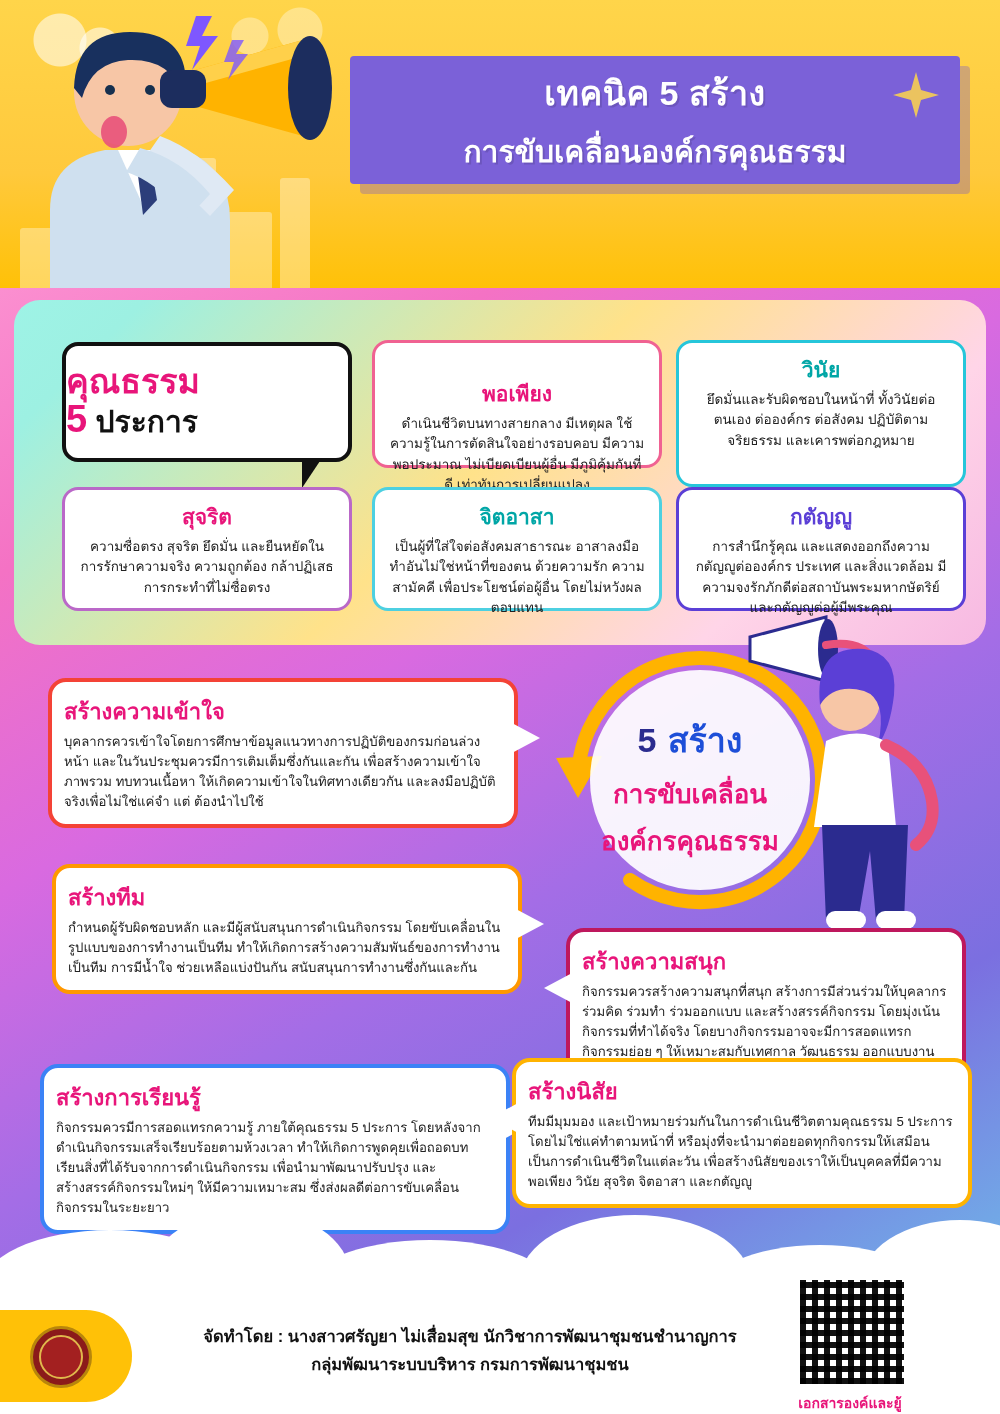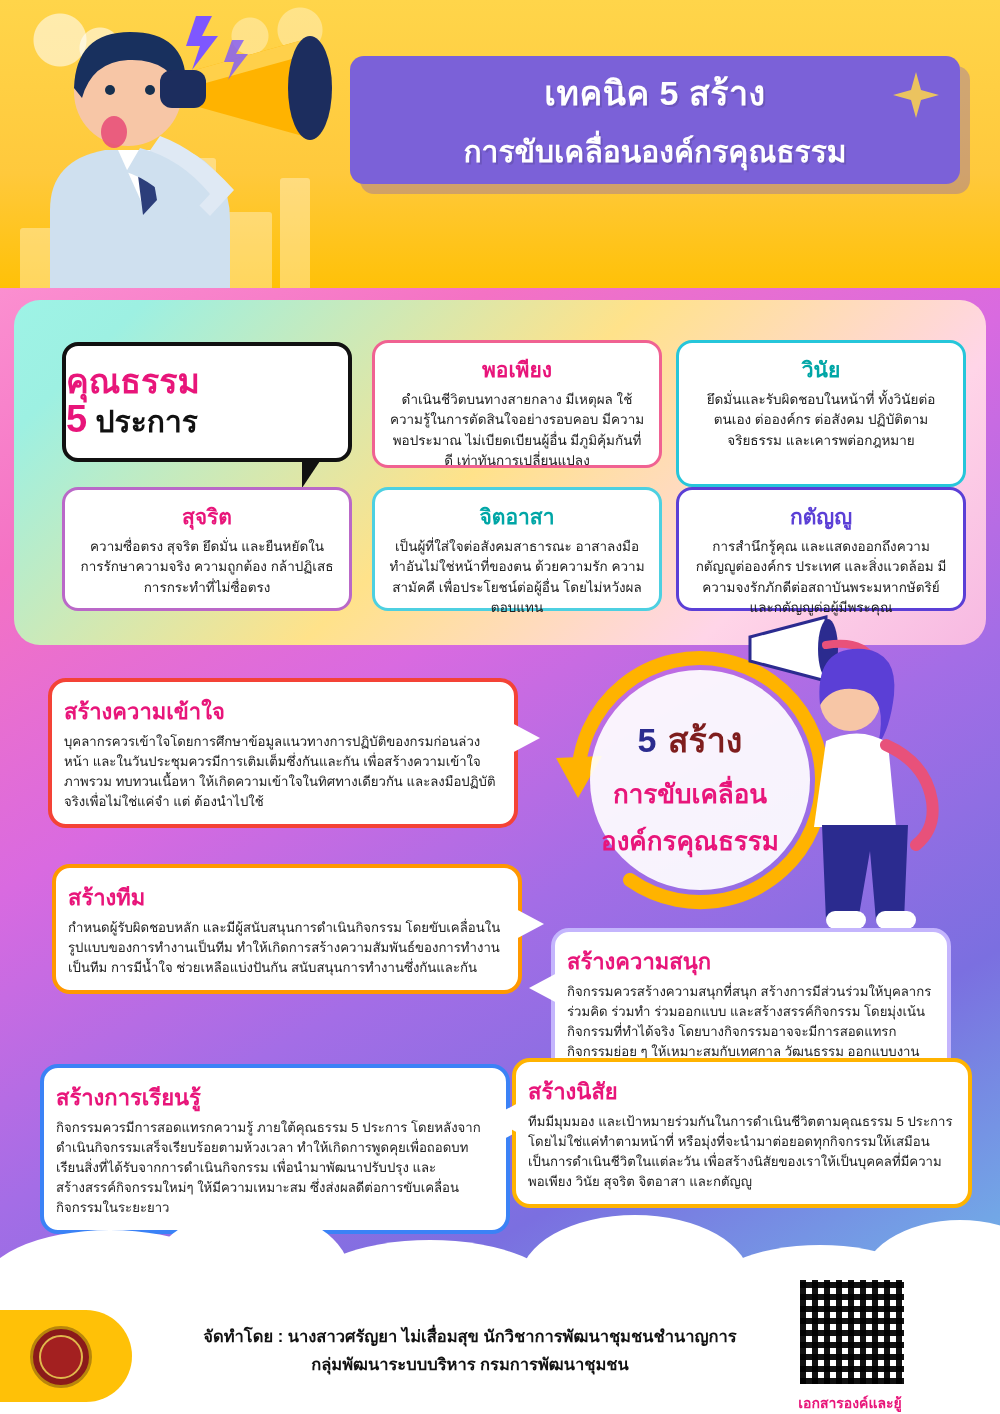--- a/index.html
+++ b/index.html
@@ -33,21 +33,21 @@
   .hdr-buildings {
     position: absolute; left: 0; bottom: 0; width: 360px; height: 150px;
   }
   .hdr-buildings i {
     position: absolute; bottom: 0; background: rgba(255,255,255,.35);
     border-radius: 3px 3px 0 0;
   }
   .title-card {
     position: absolute; left: 350px; top: 56px; width: 610px; height: 128px;
     background: #7b61d8;
-    border-radius: 14px;
+    border-radius: 4px;
     box-shadow: 10px 10px 0 rgba(120,90,200,.35);
     display: flex; flex-direction: column; align-items: center; justify-content: center;
     gap: 8px;
   }
   .title-line1 {
     color: #fff; font-size: 34px; font-weight: bold; letter-spacing: .5px;
     text-shadow: 2px 2px 0 rgba(0,0,0,.12);
   }
   .title-line2 {
     color: #fff; font-size: 30px; font-weight: bold;
@@ -95,21 +95,21 @@
     font-size: 13.5px; line-height: 1.5; color: #222; text-align: center;
   }
 
   
   .circle {
     position: absolute; left: 540px; top: 672px; width: 300px; height: 230px;
     display: flex; flex-direction: column; align-items: center; justify-content: center;
     gap: 6px;
   }
   .circle .c1 { font-size: 40px; font-weight: bold; color: #2b2b8f; }
-  .circle .c1 span { color: #7f1d1d; font-size: 34px; }
+  .circle .c1 span { color: #1d4ed8; font-size: 34px; }
   .circle .c2 { font-size: 26px; font-weight: bold; color: #e8157a; }
   .circle .c3 { font-size: 26px; font-weight: bold; color: #e8157a; }
 
   
   .ring { position: absolute; left: 520px; top: 630px; width: 360px; height: 300px; }
 
   
   .woman { position: absolute; right: 20px; top: 615px; width: 250px; height: 400px; }
 
   
@@ -219,21 +219,21 @@
 
   <div class="speech">
     <div class="speech-l1">คุณธรรม</div>
     <div class="speech-l2">
       <b>5</b>
       <span>ประการ</span>
     </div>
   </div>
 
   <div class="vbox" style="left:372px;top:340px;width:290px;height:128px;border:3px solid #f06292;">
-    <div class="vtitle" style="color:#e8157a;">พอเพียง</div>
+    <div class="vtitle" style="color:#e8157a;margin-top:24px;">พอเพียง</div>
     <div class="vtext">ดำเนินชีวิตบนทางสายกลาง มีเหตุผล ใช้ความรู้ในการตัดสินใจอย่างรอบคอบ มีความพอประมาณ ไม่เบียดเบียนผู้อื่น มีภูมิคุ้มกันที่ดี เท่าทันการเปลี่ยนแปลง</div>
   </div>
 
   <div class="vbox" style="left:676px;top:340px;width:290px;height:147px;border:3px solid #26c6da;">
     <div class="vtitle" style="color:#00a6a6;">วินัย</div>
     <div class="vtext">ยึดมั่นและรับผิดชอบในหน้าที่ ทั้งวินัยต่อตนเอง ต่อองค์กร ต่อสังคม ปฏิบัติตามจริยธรรม และเคารพต่อกฎหมาย</div>
   </div>
 
   <div class="vbox" style="left:62px;top:487px;width:290px;height:124px;border:3px solid #ba68c8;">
     <div class="vtitle" style="color:#e8157a;">สุจริต</div>
@@ -287,21 +287,21 @@
   <div class="card tailR" style="left:52px;top:864px;width:470px;border:4px solid #ff9800;">
     <div class="ctitle" style="color:#e8157a;">สร้างทีม</div>
     <div class="ctext">กำหนดผู้รับผิดชอบหลัก และมีผู้สนับสนุนการดำเนินกิจกรรม โดยขับเคลื่อนในรูปแบบของการทำงานเป็นทีม ทำให้เกิดการสร้างความสัมพันธ์ของการทำงานเป็นทีม การมีน้ำใจ ช่วยเหลือแบ่งปันกัน สนับสนุนการทำงานซึ่งกันและกัน</div>
   </div>
 
   <div class="card tailR" style="left:40px;top:1064px;width:470px;border:4px solid #3b82f6;">
     <div class="ctitle" style="color:#e8157a;">สร้างการเรียนรู้</div>
     <div class="ctext">กิจกรรมควรมีการสอดแทรกความรู้ ภายใต้คุณธรรม 5 ประการ โดยหลังจากดำเนินกิจกรรมเสร็จเรียบร้อยตามห้วงเวลา ทำให้เกิดการพูดคุยเพื่อถอดบทเรียนสิ่งที่ได้รับจากการดำเนินกิจกรรม เพื่อนำมาพัฒนาปรับปรุง และสร้างสรรค์กิจกรรมใหม่ๆ ให้มีความเหมาะสม ซึ่งส่งผลดีต่อการขับเคลื่อนกิจกรรมในระยะยาว</div>
   </div>
 
-  <div class="card tailL" style="left:551px;top:928px;width:400px;border:4px solid #c4b5fd;">
+  <div class="card tailL" style="left:566px;top:928px;width:400px;border:4px solid #be185d;">
     <div class="ctitle" style="color:#e8157a;">สร้างความสนุก</div>
     <div class="ctext">กิจกรรมควรสร้างความสนุกที่สนุก สร้างการมีส่วนร่วมให้บุคลากรร่วมคิด ร่วมทำ ร่วมออกแบบ และสร้างสรรค์กิจกรรม โดยมุ่งเน้นกิจกรรมที่ทำได้จริง โดยบางกิจกรรมอาจจะมีการสอดแทรกกิจกรรมย่อย ๆ ให้เหมาะสมกับเทศกาล วัฒนธรรม ออกแบบงานและกิจกรรมที่ทำให้มีความสุข และสนุกไปกับการทำงาน</div>
   </div>
 
   <div class="card tailL" style="left:512px;top:1058px;width:460px;border:4px solid #ffb300;">
     <div class="ctitle" style="color:#e8157a;">สร้างนิสัย</div>
     <div class="ctext">ทีมมีมุมมอง และเป้าหมายร่วมกันในการดำเนินชีวิตตามคุณธรรม 5 ประการ โดยไม่ใช่แค่ทำตามหน้าที่ หรือมุ่งที่จะนำมาต่อยอดทุกกิจกรรมให้เสมือนเป็นการดำเนินชีวิตในแต่ละวัน เพื่อสร้างนิสัยของเราให้เป็นบุคคลที่มีความพอเพียง วินัย สุจริต จิตอาสา และกตัญญู</div>
   </div>
 
   <div class="clouds">

